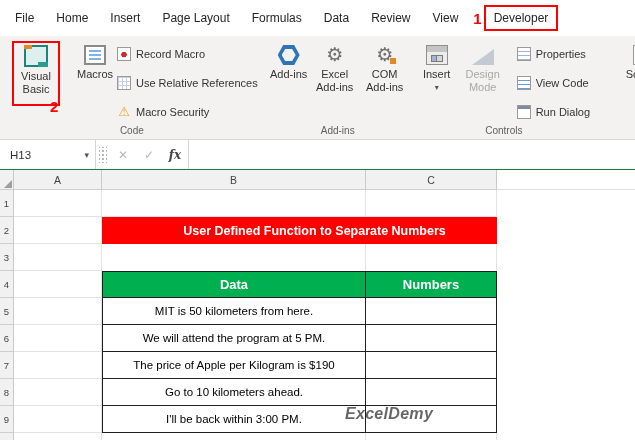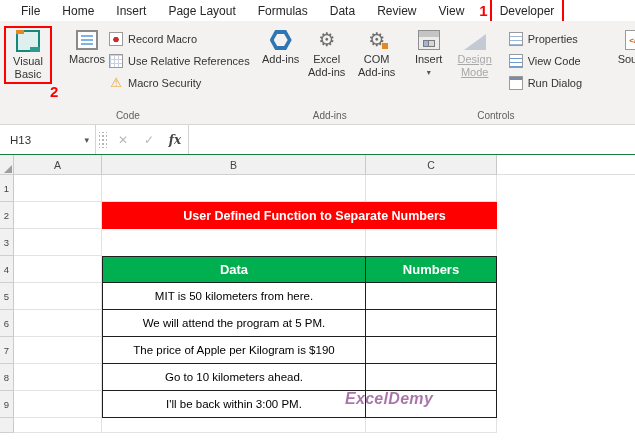--- a/index.html
+++ b/index.html
@@ -1,46 +1,46 @@
 <!DOCTYPE html>
 <html><head>
 <meta charset="utf-8">
 <style>
   * { margin:0; padding:0; box-sizing:border-box; }
   html,body { width:635px; height:440px; overflow:hidden; }
   body { font-family:"Liberation Sans", sans-serif; background:#fff; }
   .app { position:relative; width:635px; height:440px; background:#fff; overflow:hidden; }
 
   
-  .tabbar { height:21px; display:flex; align-items:center; background:#fff; padding-left:10px; }
+  .tabbar { height:36px; display:flex; align-items:center; background:#fff; padding-left:4px; }
   .tab { font-size:12px; color:#262626; padding:0 11px; line-height:26px; white-space:nowrap; cursor:default; }
   .step { color:#ff0000; font-weight:700; font-size:15px; }
   .step1 { margin:0 1px 0 4px; }
   .tab-developer { border:2px solid #ff0000; line-height:20px; padding:1px 8px; margin-left:1px; background:#fff; }
 
   
   .ribbon { height:104px; background:#f3f2f1; border-bottom:1px solid #d8d6d4; display:flex; position:relative; }
   .group { position:relative; height:100%; padding:5px 2px 16px 4px; }
   .group-content { display:flex; height:100%; position:relative; align-items:flex-start; }
   .group-label { position:absolute; bottom:3px; left:0; right:0; text-align:center; font-size:10px; color:#605e5c;margin-top:8px; }
   .vdiv { width:1px; background:#d8d6d4; margin:5px 0; }
 
   .bigbtn { display:flex; flex-direction:column; align-items:center; padding:4px 2px 2px 2px; gap:3px; }
   .biglabel { font-size:11px; line-height:13px; color:#333; text-align:center; }
   .bigcaret { font-size:8px; color:#555; line-height:7px; }
-  .smallcol { display:flex; flex-direction:column; padding-top:3px; gap:3px; margin-left:5px; }
+  .smallcol { display:flex; flex-direction:column; padding-top:3px; gap:10px; margin-left:5px; }
   .smallbtn { display:flex; align-items:center; gap:5px; height:19px; padding:0 4px; }
   .smalllabel { font-size:11px; color:#333; white-space:nowrap; }
   .w-vb { width:48px; }
   .w-macros { width:48px;padding-left:24px; }
   .w-addins { width:42px; }
   .w-wide { width:50px; }
-  .vb-box { border:2px solid #ff0000; padding:2px 1px 1px 1px; }
+  .vb-box { border:2px solid #ff0000; padding:2px 1px 8px 1px;margin-left:8px; }
   .step2 { position:absolute; left:46px; top:57px; }
-  .disabled .biglabel { color:#a8a8a8;text-decoration:underline; }
+  .disabled .biglabel { color:#a8a8a8; }
 
   
   .icon-vb { width:24px; height:22px; position:relative; background:#ddf0ee; border:2px solid #17867b; }
   .icon-vb::before { content:""; position:absolute; left:-2px; top:-2px; width:8px; height:4px; background:#e48825; }
   .icon-vb::after { content:""; position:absolute; right:-2px; bottom:-2px; width:10px; height:5px; background:#2a9d8f; }
   .icon-macros { width:22px; height:20px; border:2px solid #8a8a8a; background:#fff; position:relative; }
   .icon-macros::before { content:""; position:absolute; left:3px; top:3px; right:3px; height:10px;
       background:repeating-linear-gradient(180deg,#7fb2e5 0 2px,transparent 2px 4px); }
   .si { width:14px; height:14px; flex:0 0 14px; display:inline-flex; align-items:center; justify-content:center; }
   .si-record { border:1px solid #9a9a9a; background-color:#fff;
@@ -100,21 +100,21 @@
       background:#fff; font-size:11.5px; color:#000; }
   .cfill { flex:1; background:#fff; }
   .cell.bl { border-left:1px solid #1f1f1f; }
   .cell.br { border-right-color:#1f1f1f; }
   .cell.bb { border-bottom-color:#1f1f1f; }
   .cell.bt { border-top:1px solid #1f1f1f; }
   .cell.nbb { border-bottom-color:transparent; }
   .banner { width:395px; flex:0 0 395px; background:#ff0000; display:flex; align-items:center; justify-content:center;
       color:#fff; font-weight:700; font-size:12.5px;padding-left:30px; }
   .th { background:#00b050; color:#fff; font-weight:700; font-size:13px; }
-  .watermark { position:absolute; left:345px; top:235px; color:#701a75; font-size:16px; font-weight:700; font-style:italic;
+  .watermark { position:absolute; left:345px; top:235px; color:#000000; font-size:16px; font-weight:700; font-style:italic;
       opacity:.6; letter-spacing:.3px; pointer-events:none; }
 </style>
 </head>
 <body>
 
 <div class="app">
 
   <div class="tabbar">
     <div class="tab">File</div>
     <div class="tab">Home</div>

